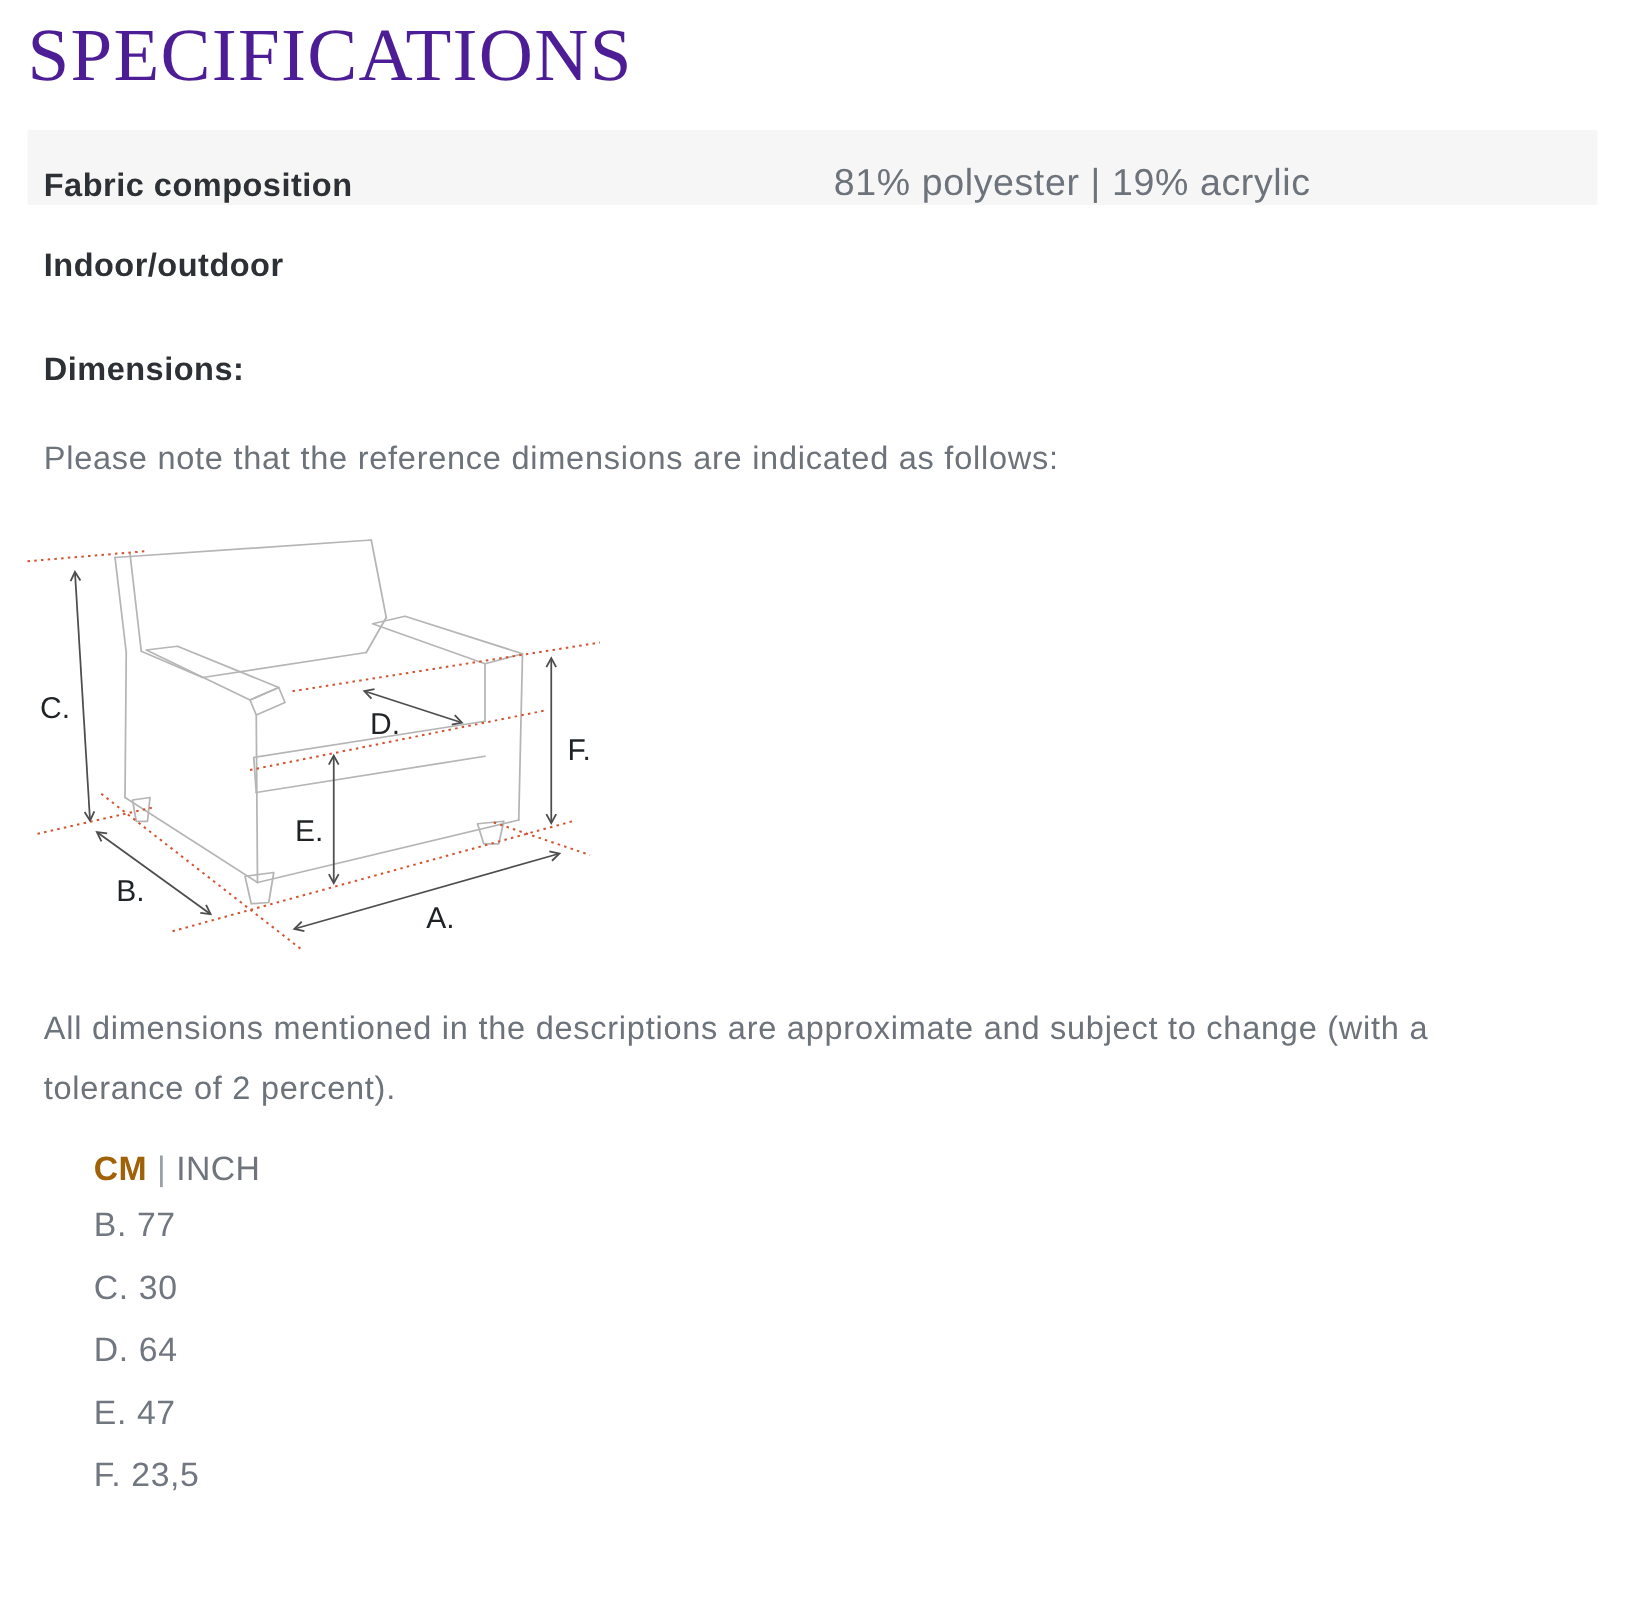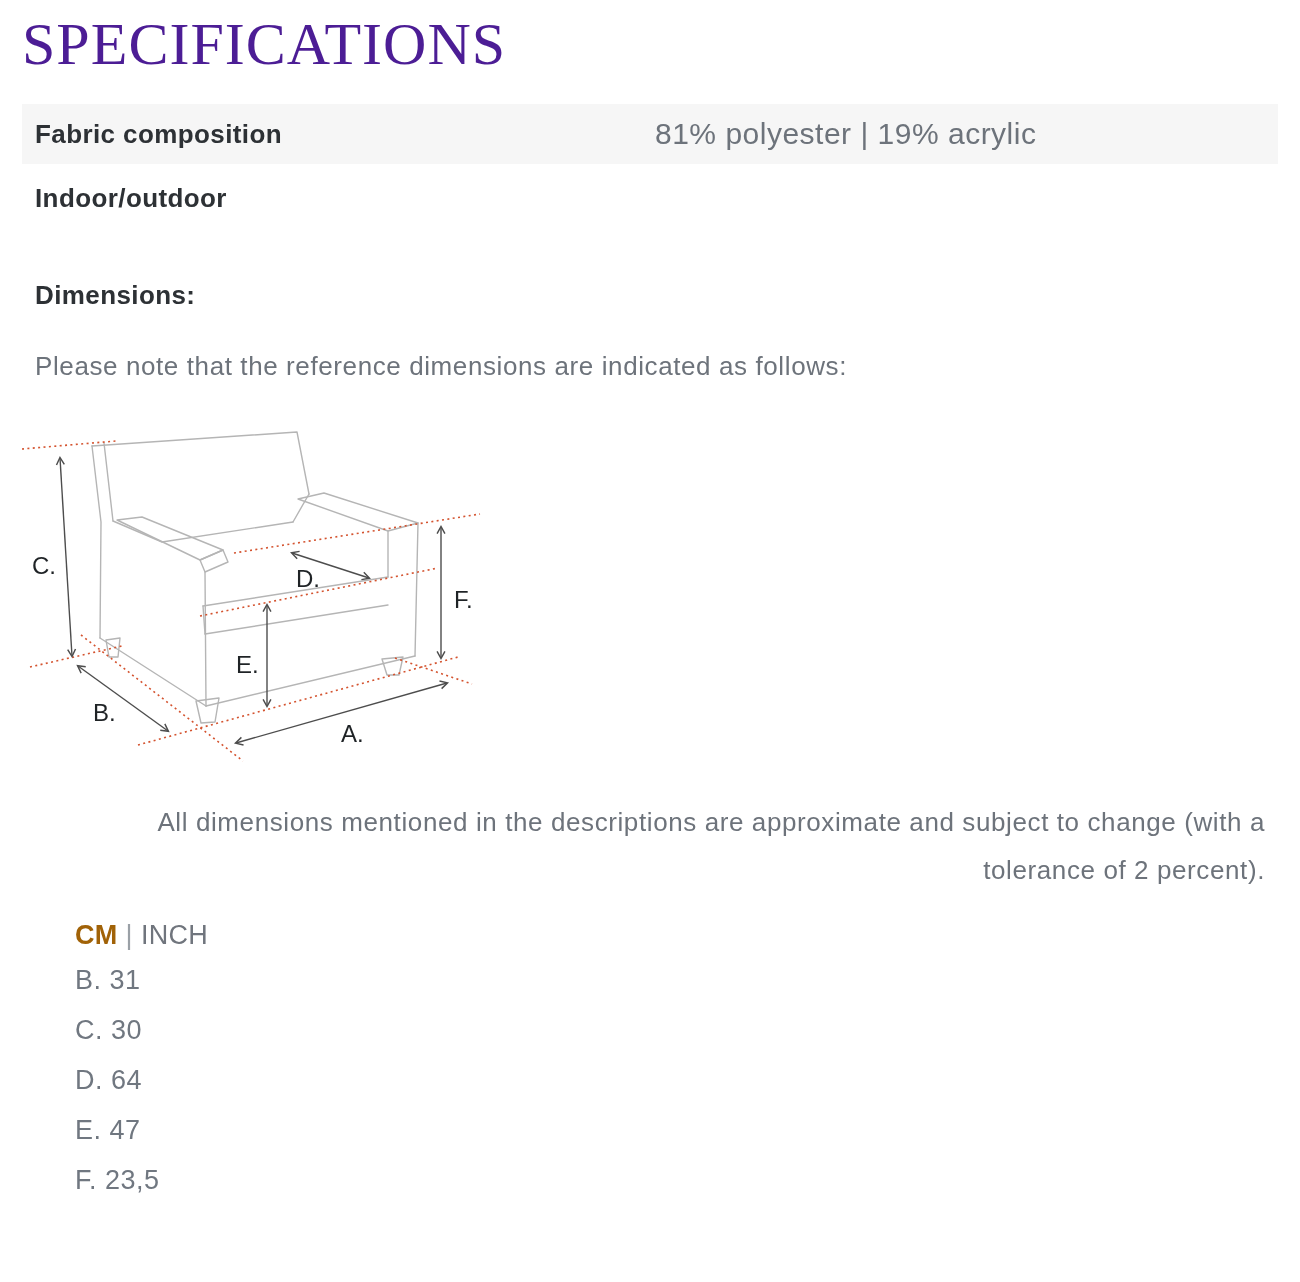--- a/index.html
+++ b/index.html
@@ -10,40 +10,40 @@
     font-family:"Liberation Sans", sans-serif;
     color:#6d737b;
   }
   .page-title {
     margin:0; padding:14px 0 0 22px;
     font-family:"Liberation Serif", serif;
     font-weight:400; font-size:60px; line-height:1;
     letter-spacing:1px; color:#4c1d95;
   }
   .spec-table { margin:30px 22px 0 22px; }
-  .spec-row { display:flex; align-items:center; height:60px; }
+  .spec-row { display:flex; align-items:flex-end; height:60px;gap:12px; }
   .spec-row.shaded { background:#f6f6f6; }
   .spec-row + .spec-row { margin-top:4px; }
   .spec-label {
     width:633px; padding-left:13px; flex:none;
     font-weight:700; font-size:26px; letter-spacing:0.4px; color:#2d3135;
   }
   .spec-value { font-size:30px; letter-spacing:0.5px; color:#6d737b; }
   .section { margin:0 35px; }
   .dim-heading {
     margin-top:52px;
     font-weight:700; font-size:26px; letter-spacing:0.4px; color:#2d3135;
   }
   .dim-note { margin-top:40px; font-size:26px; letter-spacing:0.6px; line-height:31px; }
   .diagram-wrap { margin:28px 0 0 -25px; width:500px; height:370px; }
   .diagram-wrap svg text {
     font-family:"Liberation Sans", sans-serif;
     font-size:24px; fill:#1f2326;
   }
-  .tolerance { margin-top:18px; font-size:26px; line-height:48px; letter-spacing:0.6px;text-align:right; }
+  .tolerance { margin-top:18px; font-size:26px; line-height:48px; letter-spacing:0.6px; }
   .tolerance span { display:block; }
   .measure { margin:26px 0 0 40px; font-size:27px; color:#707780; }
   .measure-head { letter-spacing:0.3px; color:#70757d; font-size:27px; }
   .measure-head .cm { font-weight:700; color:#a16207; }
   .measure-head .sep { color:#9aa0a6; padding:0 8px; }
   .measure-list { list-style:none; margin:4px 0 0 0; padding:0; }
   .measure-list li { line-height:50px; letter-spacing:0.5px; }
 </style>
 </head>
 <body>
@@ -125,20 +125,20 @@
   <div class="tolerance">
     <span>All dimensions mentioned in the descriptions are approximate and subject to change (with a</span>
     <span>tolerance of 2 percent).</span>
   </div>
 
   <div class="measure">
     <div class="measure-head">
       <span class="cm">CM</span><span class="sep">|</span><span>INCH</span>
     </div>
     <ul class="measure-list">
-      <li><span>B.</span> <span>31</span></li>
+      <li><span>B.</span> <span>77</span></li>
       <li><span>C.</span> <span>30</span></li>
       <li><span>D.</span> <span>64</span></li>
       <li><span>E.</span> <span>47</span></li>
       <li><span>F.</span> <span>23,5</span></li>
     </ul>
   </div>
 </div>
 
 </body></html>

